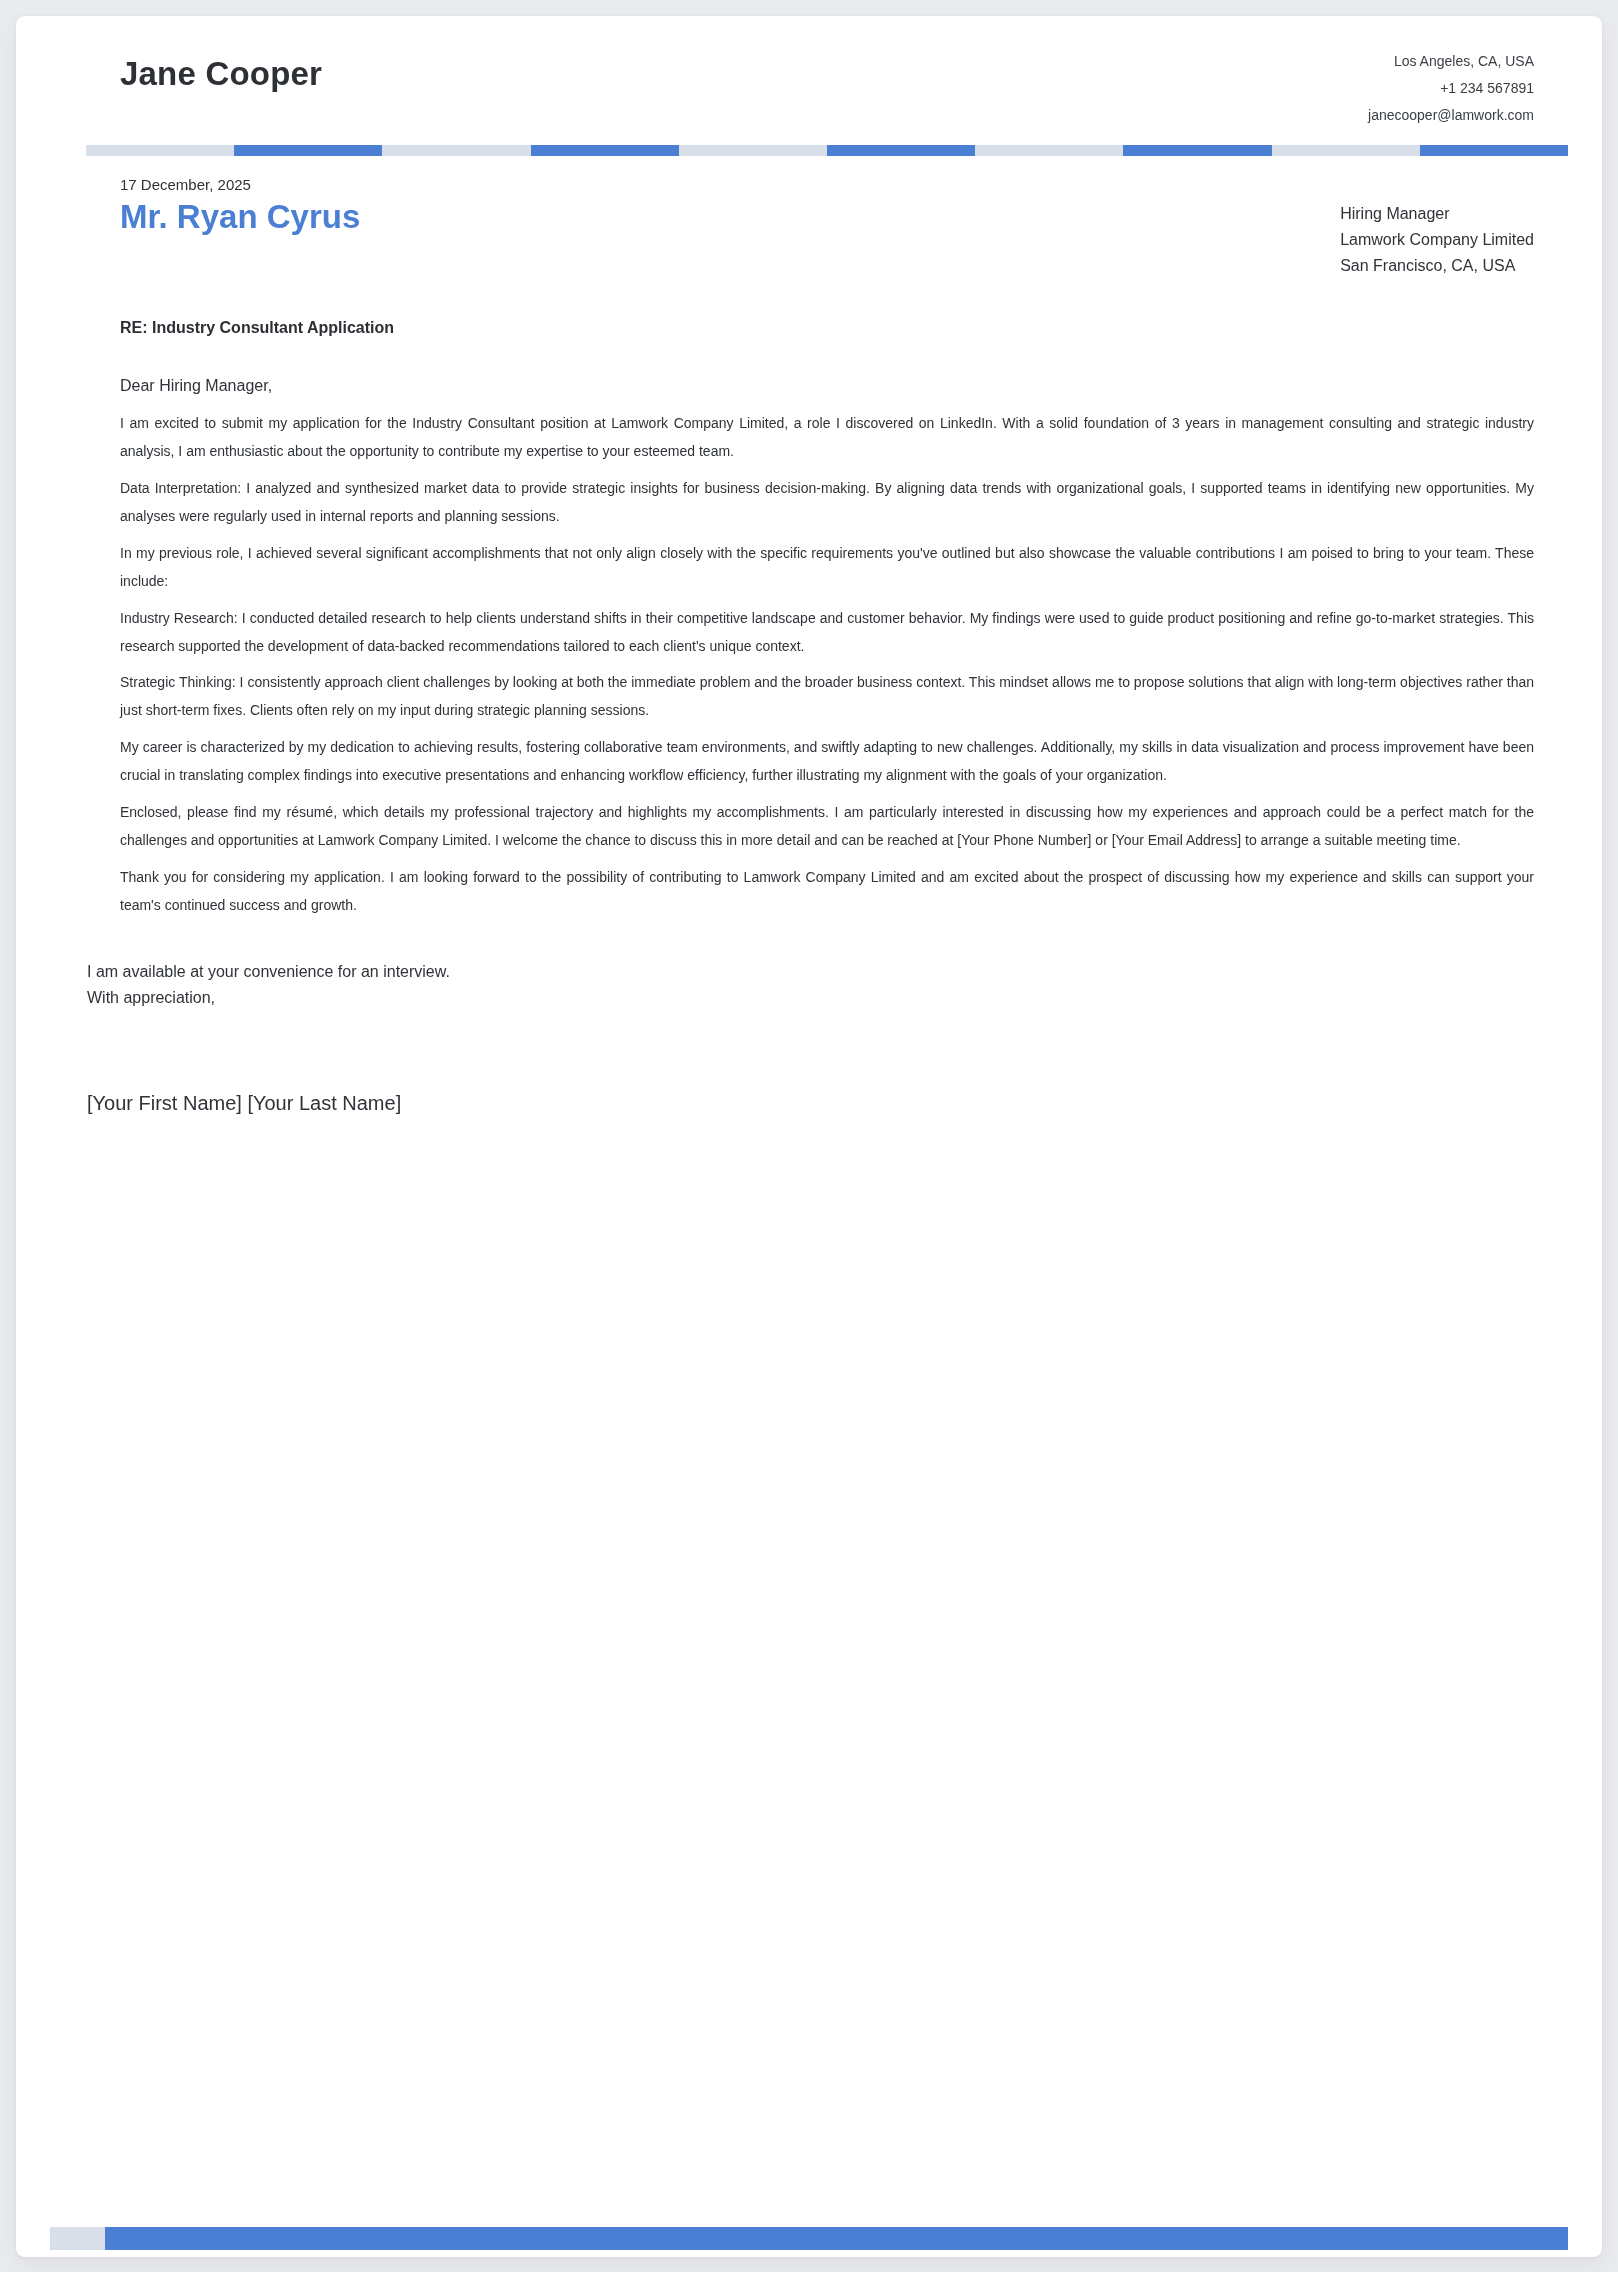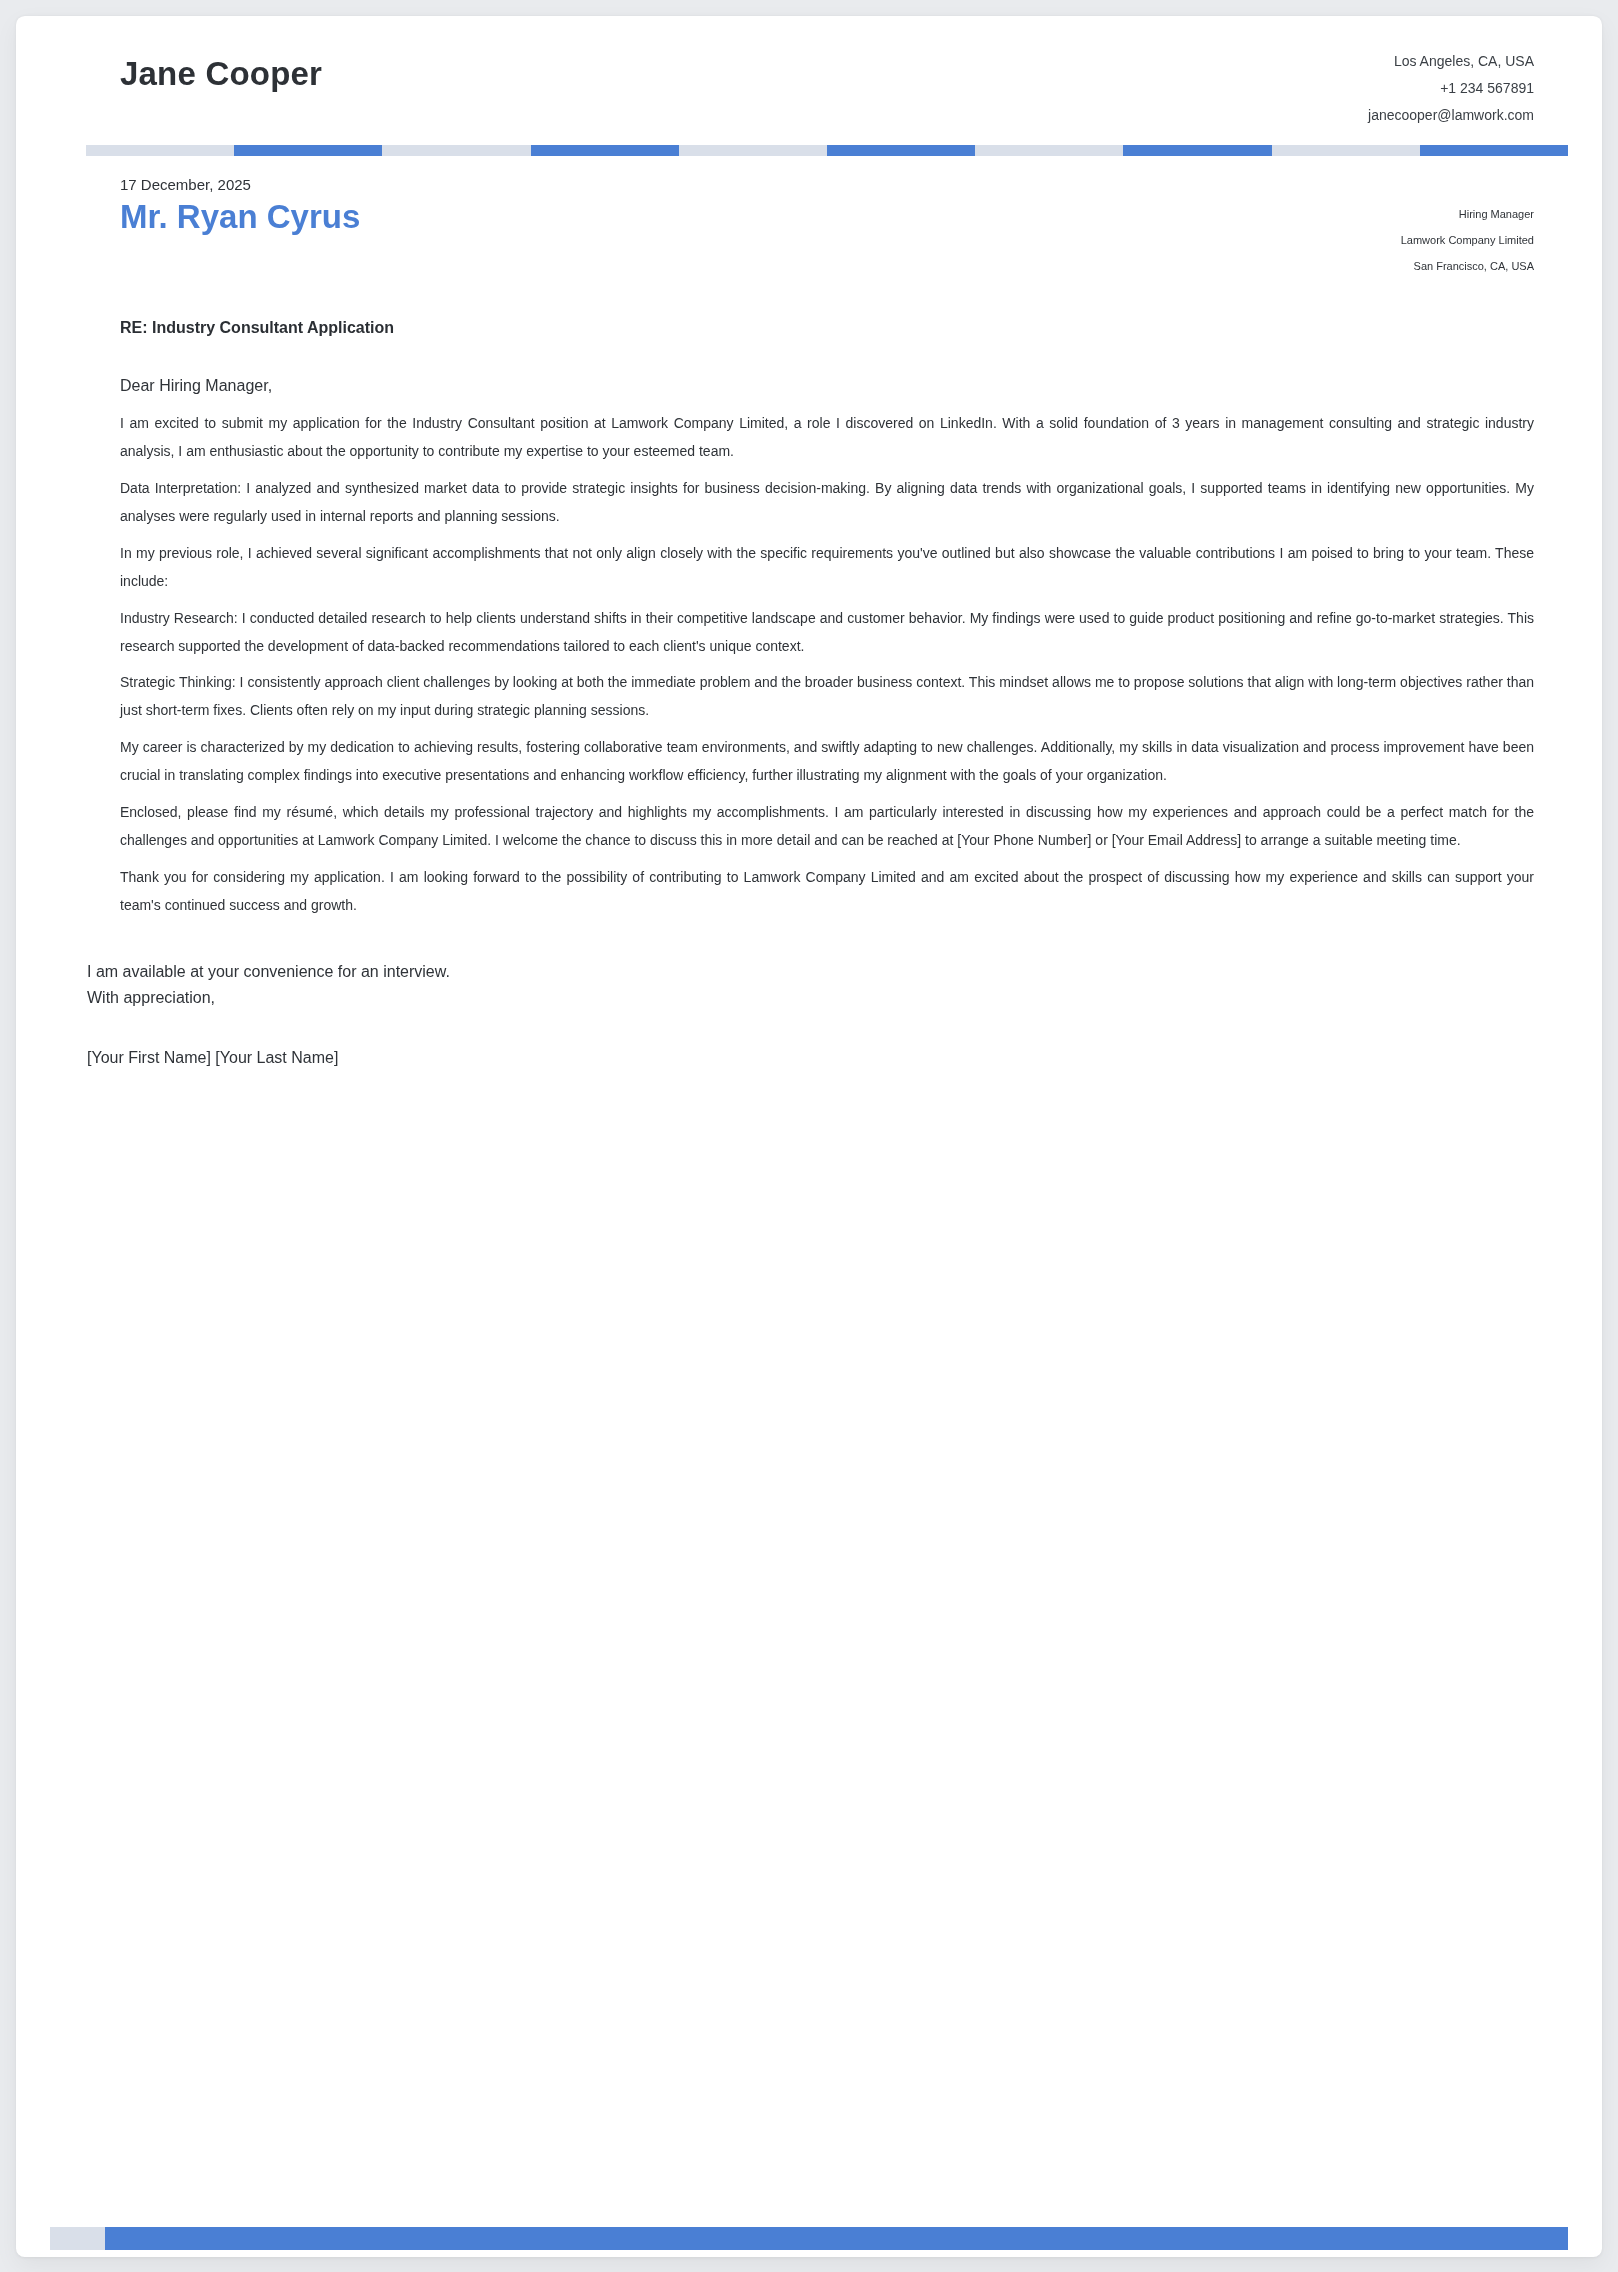--- a/index.html
+++ b/index.html
@@ -54,22 +54,22 @@
   .recipient-row{
     margin-top:5.3px;
     display:flex;justify-content:space-between;align-items:flex-start;
   }
   .recipient-name{
     margin:0;
     font-size:33px;font-weight:700;
     color:var(--accent);
   }
   .recipient-details{
-    text-align:right;padding-top:3.5px;
-    font-size:11px;line-height:26px;color:var(--text);
+    padding-top:3.5px;
+    font-size:16px;line-height:26px;color:var(--text);
   }
   .subject{
     margin-top:40px;
     font-size:16px;font-weight:700;color:#2b2f34;
   }
   .salutation{
     margin:35px 0 8.8px 0;
     font-size:16px;line-height:28px;color:var(--text);
   }
   .paragraphs p{
@@ -77,22 +77,22 @@
     font-size:14px;line-height:28px;
     text-align:justify;
     color:var(--text);
   }
   .closing{
     margin-top:40px;
     margin-left:-33px;
     font-size:16px;line-height:26px;color:var(--text);
   }
   .signature{
-    margin-top:34px;
-    font-size:16px;color:var(--text);
+    margin-top:79px;
+    font-size:20px;color:var(--text);
   }
   
   .footer-bar{
     position:absolute;left:34px;right:34px;bottom:7px;height:23px;
     background:linear-gradient(90deg,
       var(--stripe-light) 0 55px,
       var(--accent) 55px 100%);
   }
 </style>
 </head>

